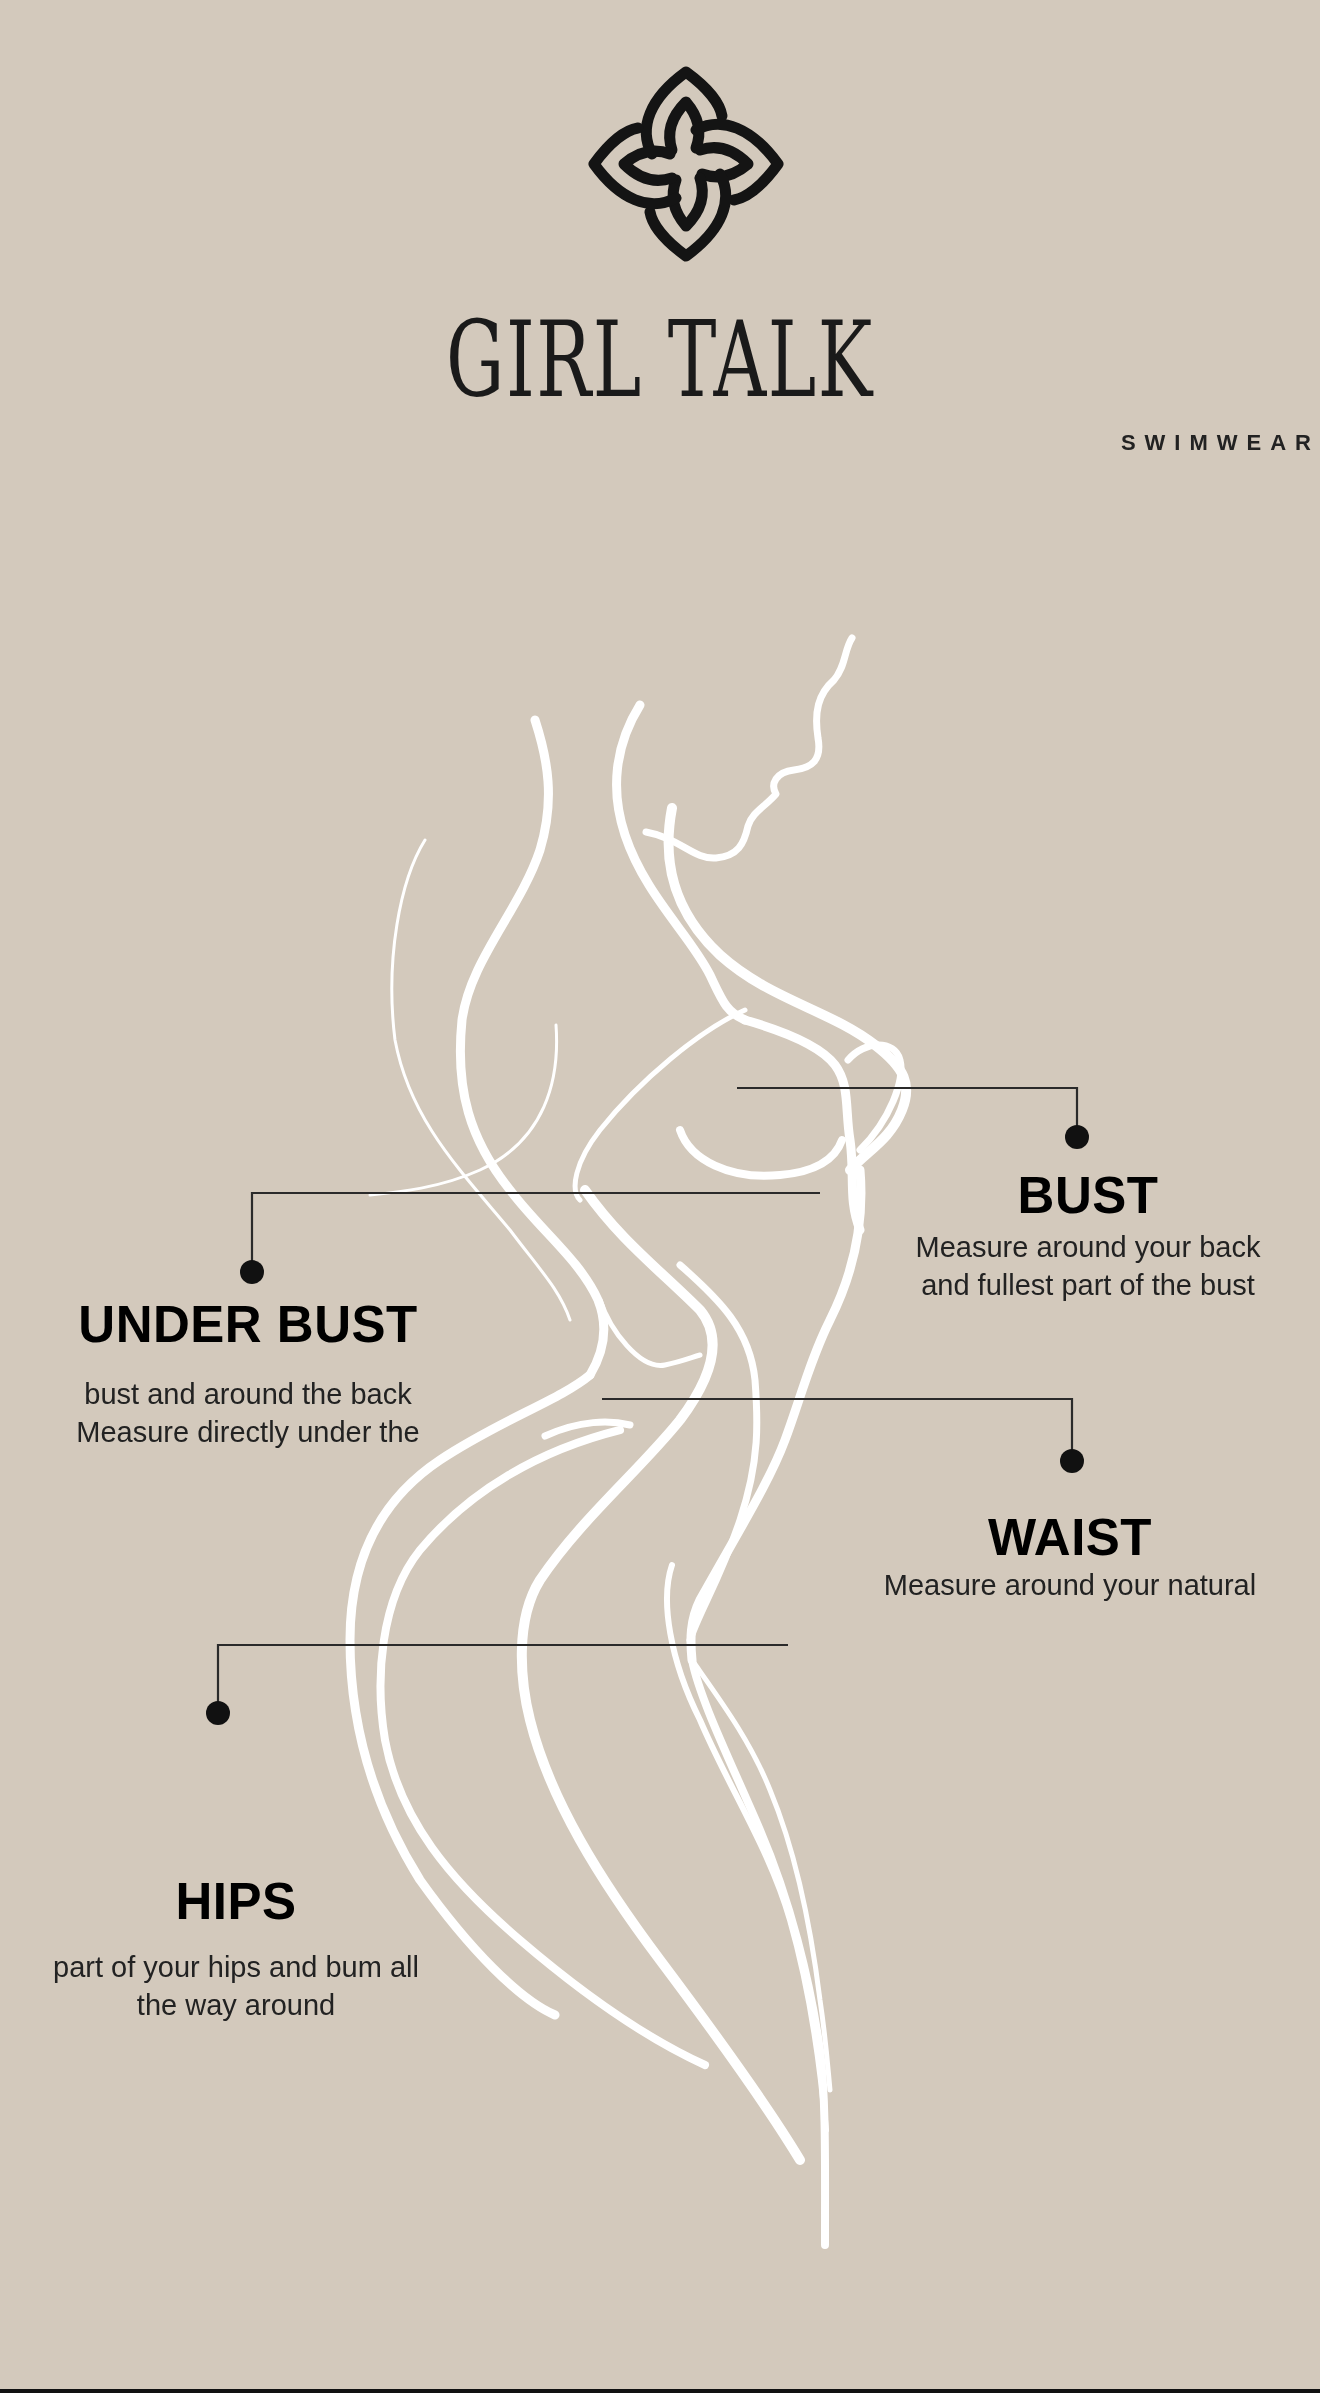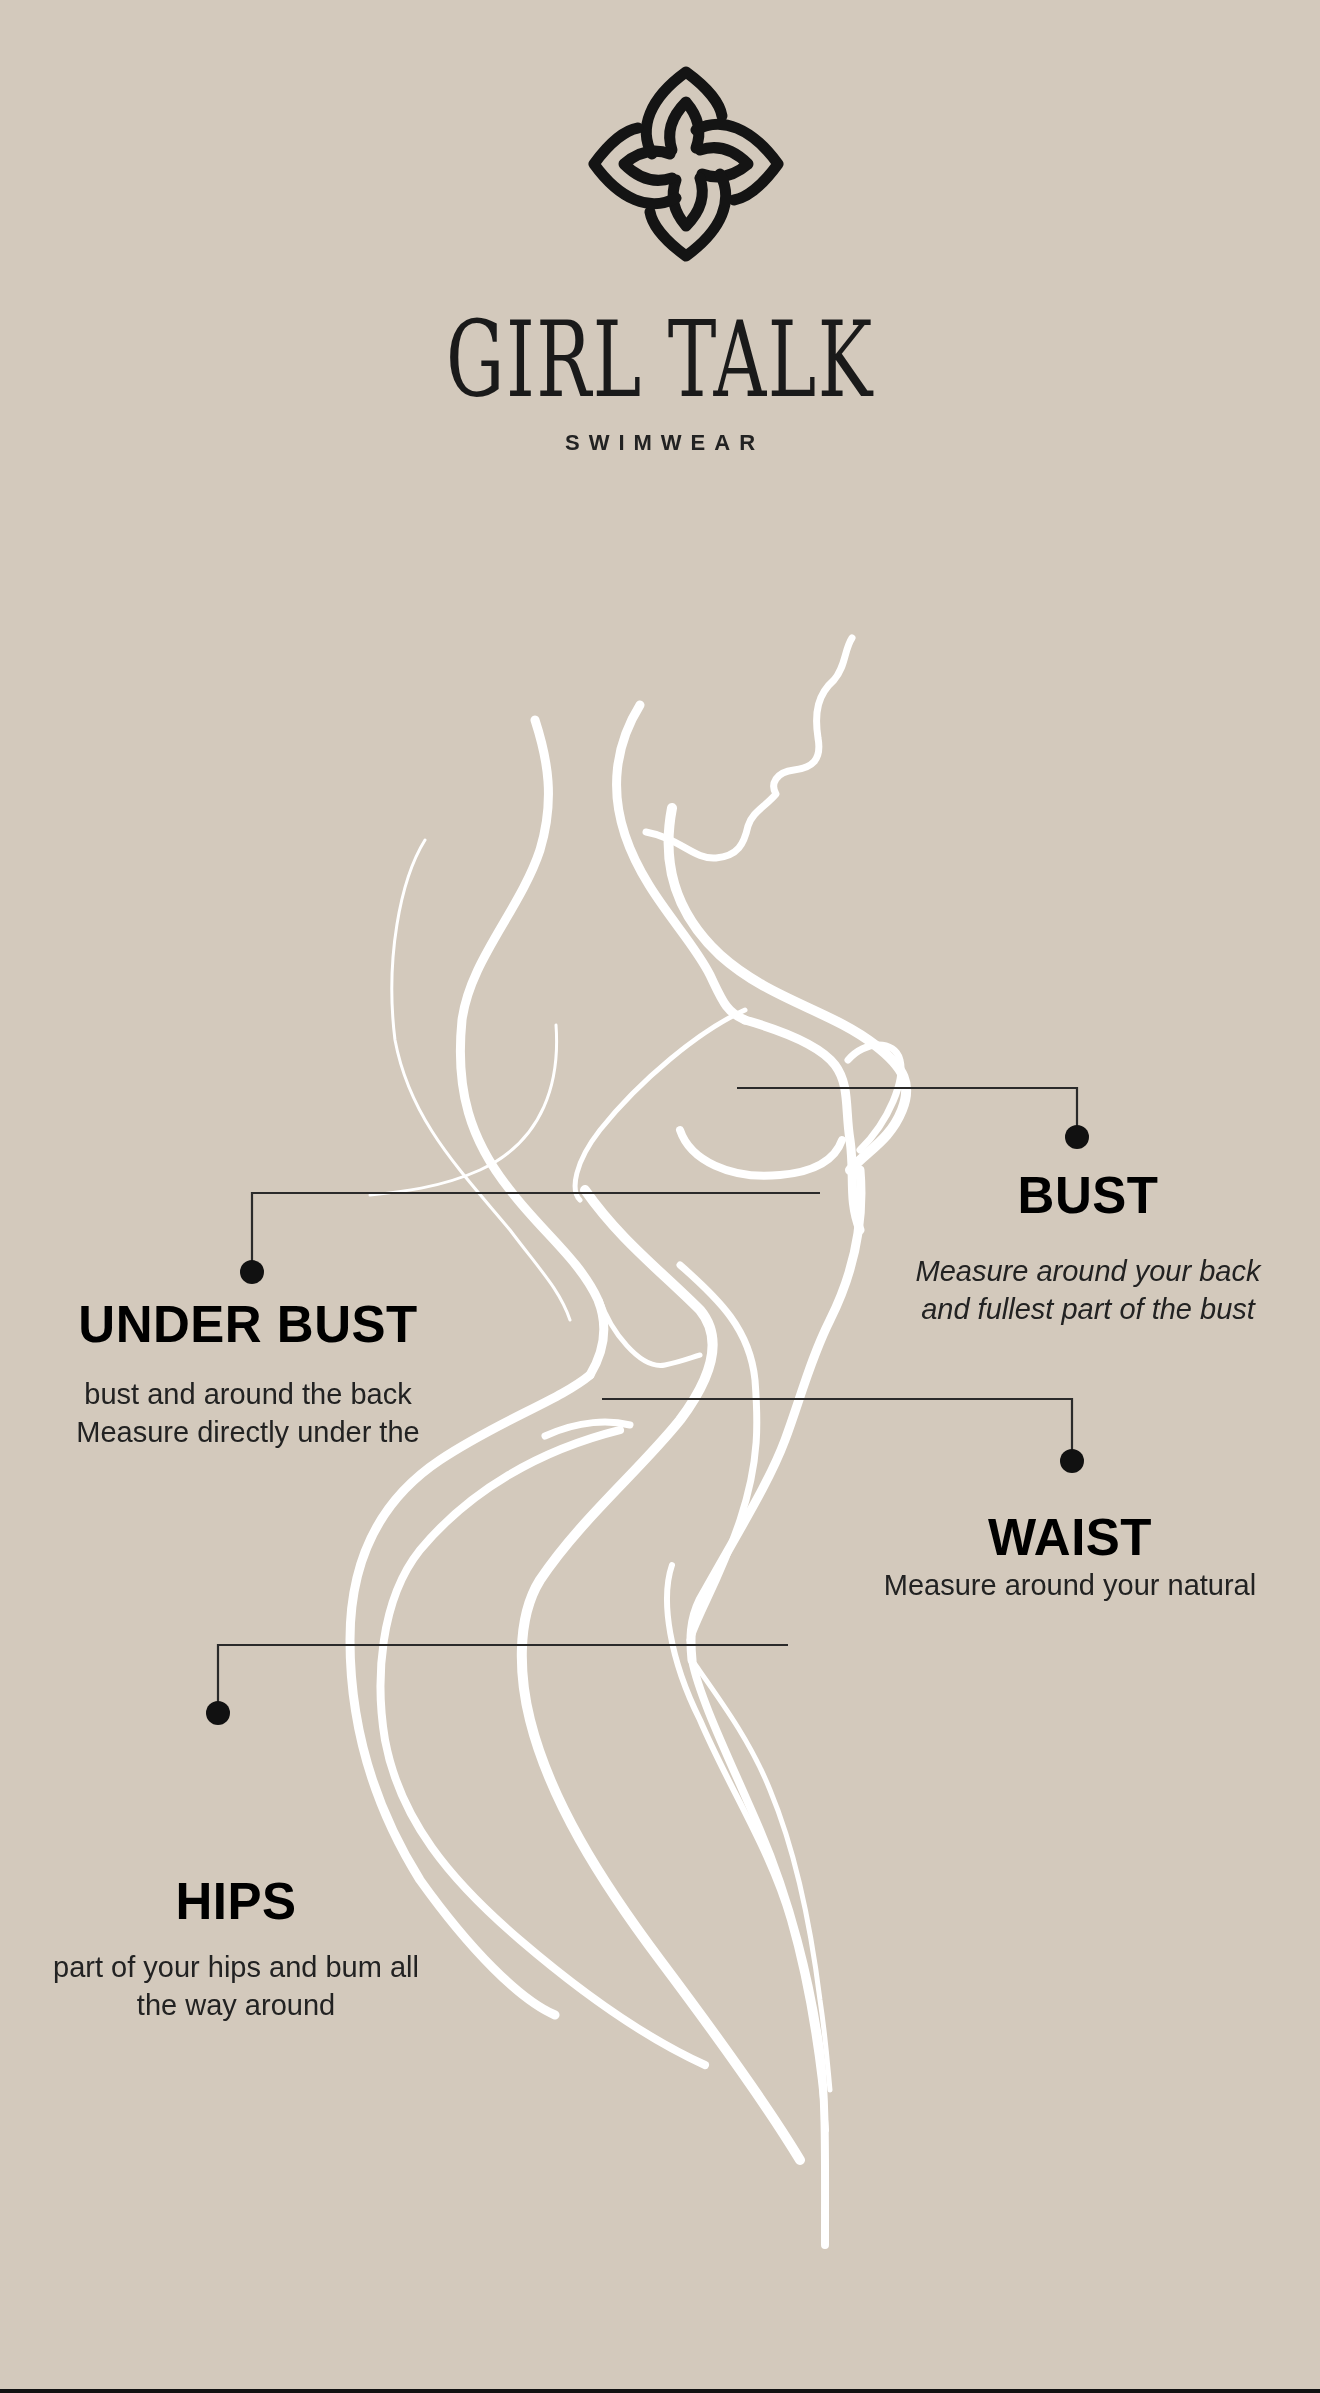--- a/index.html
+++ b/index.html
@@ -3,21 +3,21 @@
 <meta charset="utf-8">
 <style>
   html,body{margin:0;padding:0;}
   body{width:1320px;height:2393px;background:#d3c9bc;position:relative;overflow:hidden;
        font-family:"Liberation Sans","DejaVu Sans",sans-serif;color:#151515;}
   .abs{position:absolute;}
   .emblem{left:580px;top:58px;width:212px;height:212px;}
   .brand-name{left:0;width:1320px;top:300px;text-align:center;font-family:"DejaVu Serif","Liberation Serif",serif;
        font-weight:100;font-size:104px;letter-spacing:2px;color:#1a1a1a;line-height:120px;
        -webkit-text-stroke:0;font-stretch:condensed;transform:scaleX(0.78);transform-origin:center;}
-  .brand-sub{left:0;width:1320px;top:428px;text-align:center;font-size:22px;letter-spacing:9px;font-weight:bold;
+  .brand-sub{left:0;width:1320px;top:428px;text-align:right;font-size:22px;letter-spacing:9px;font-weight:bold;
        color:#222;line-height:30px;padding-left:9px;box-sizing:border-box;}
   .figure{left:0;top:0;width:1320px;height:2393px;}
   .heading{font-weight:bold;font-size:51px;line-height:56px;text-align:center;letter-spacing:0.5px;color:#000000;}
   .desc{font-size:29px;line-height:38px;text-align:center;color:#222;font-weight:normal;}
   .bottom-rule{left:0;top:2389px;width:1320px;height:4px;background:#111;}
 </style>
 </head>
 <body>
 
 <svg class="abs emblem" viewBox="0 0 212 212">
@@ -88,21 +88,21 @@
   <g fill="#111">
     <circle cx="1077" cy="1137" r="12"></circle>
     <circle cx="252" cy="1272" r="12"></circle>
     <circle cx="1072" cy="1461" r="12"></circle>
     <circle cx="218" cy="1713" r="12"></circle>
   </g>
 </svg>
 
 <div class="abs" style="left:868px;top:1168px;width:440px;">
   <div class="heading">BUST</div>
-  <div class="desc" style="margin-top:28px;font-style:italic;">
+  <div class="desc" style="margin-top:4px;">
     <div>Measure around your back</div>
     <div>and fullest part of the bust</div>
   </div>
 </div>
 
 <div class="abs" style="left:28px;top:1297px;width:440px;">
   <div class="heading">UNDER BUST</div>
   <div class="desc" style="margin-top:22px;">
     <div>bust and around the back</div>
     <div>Measure directly under the</div>

